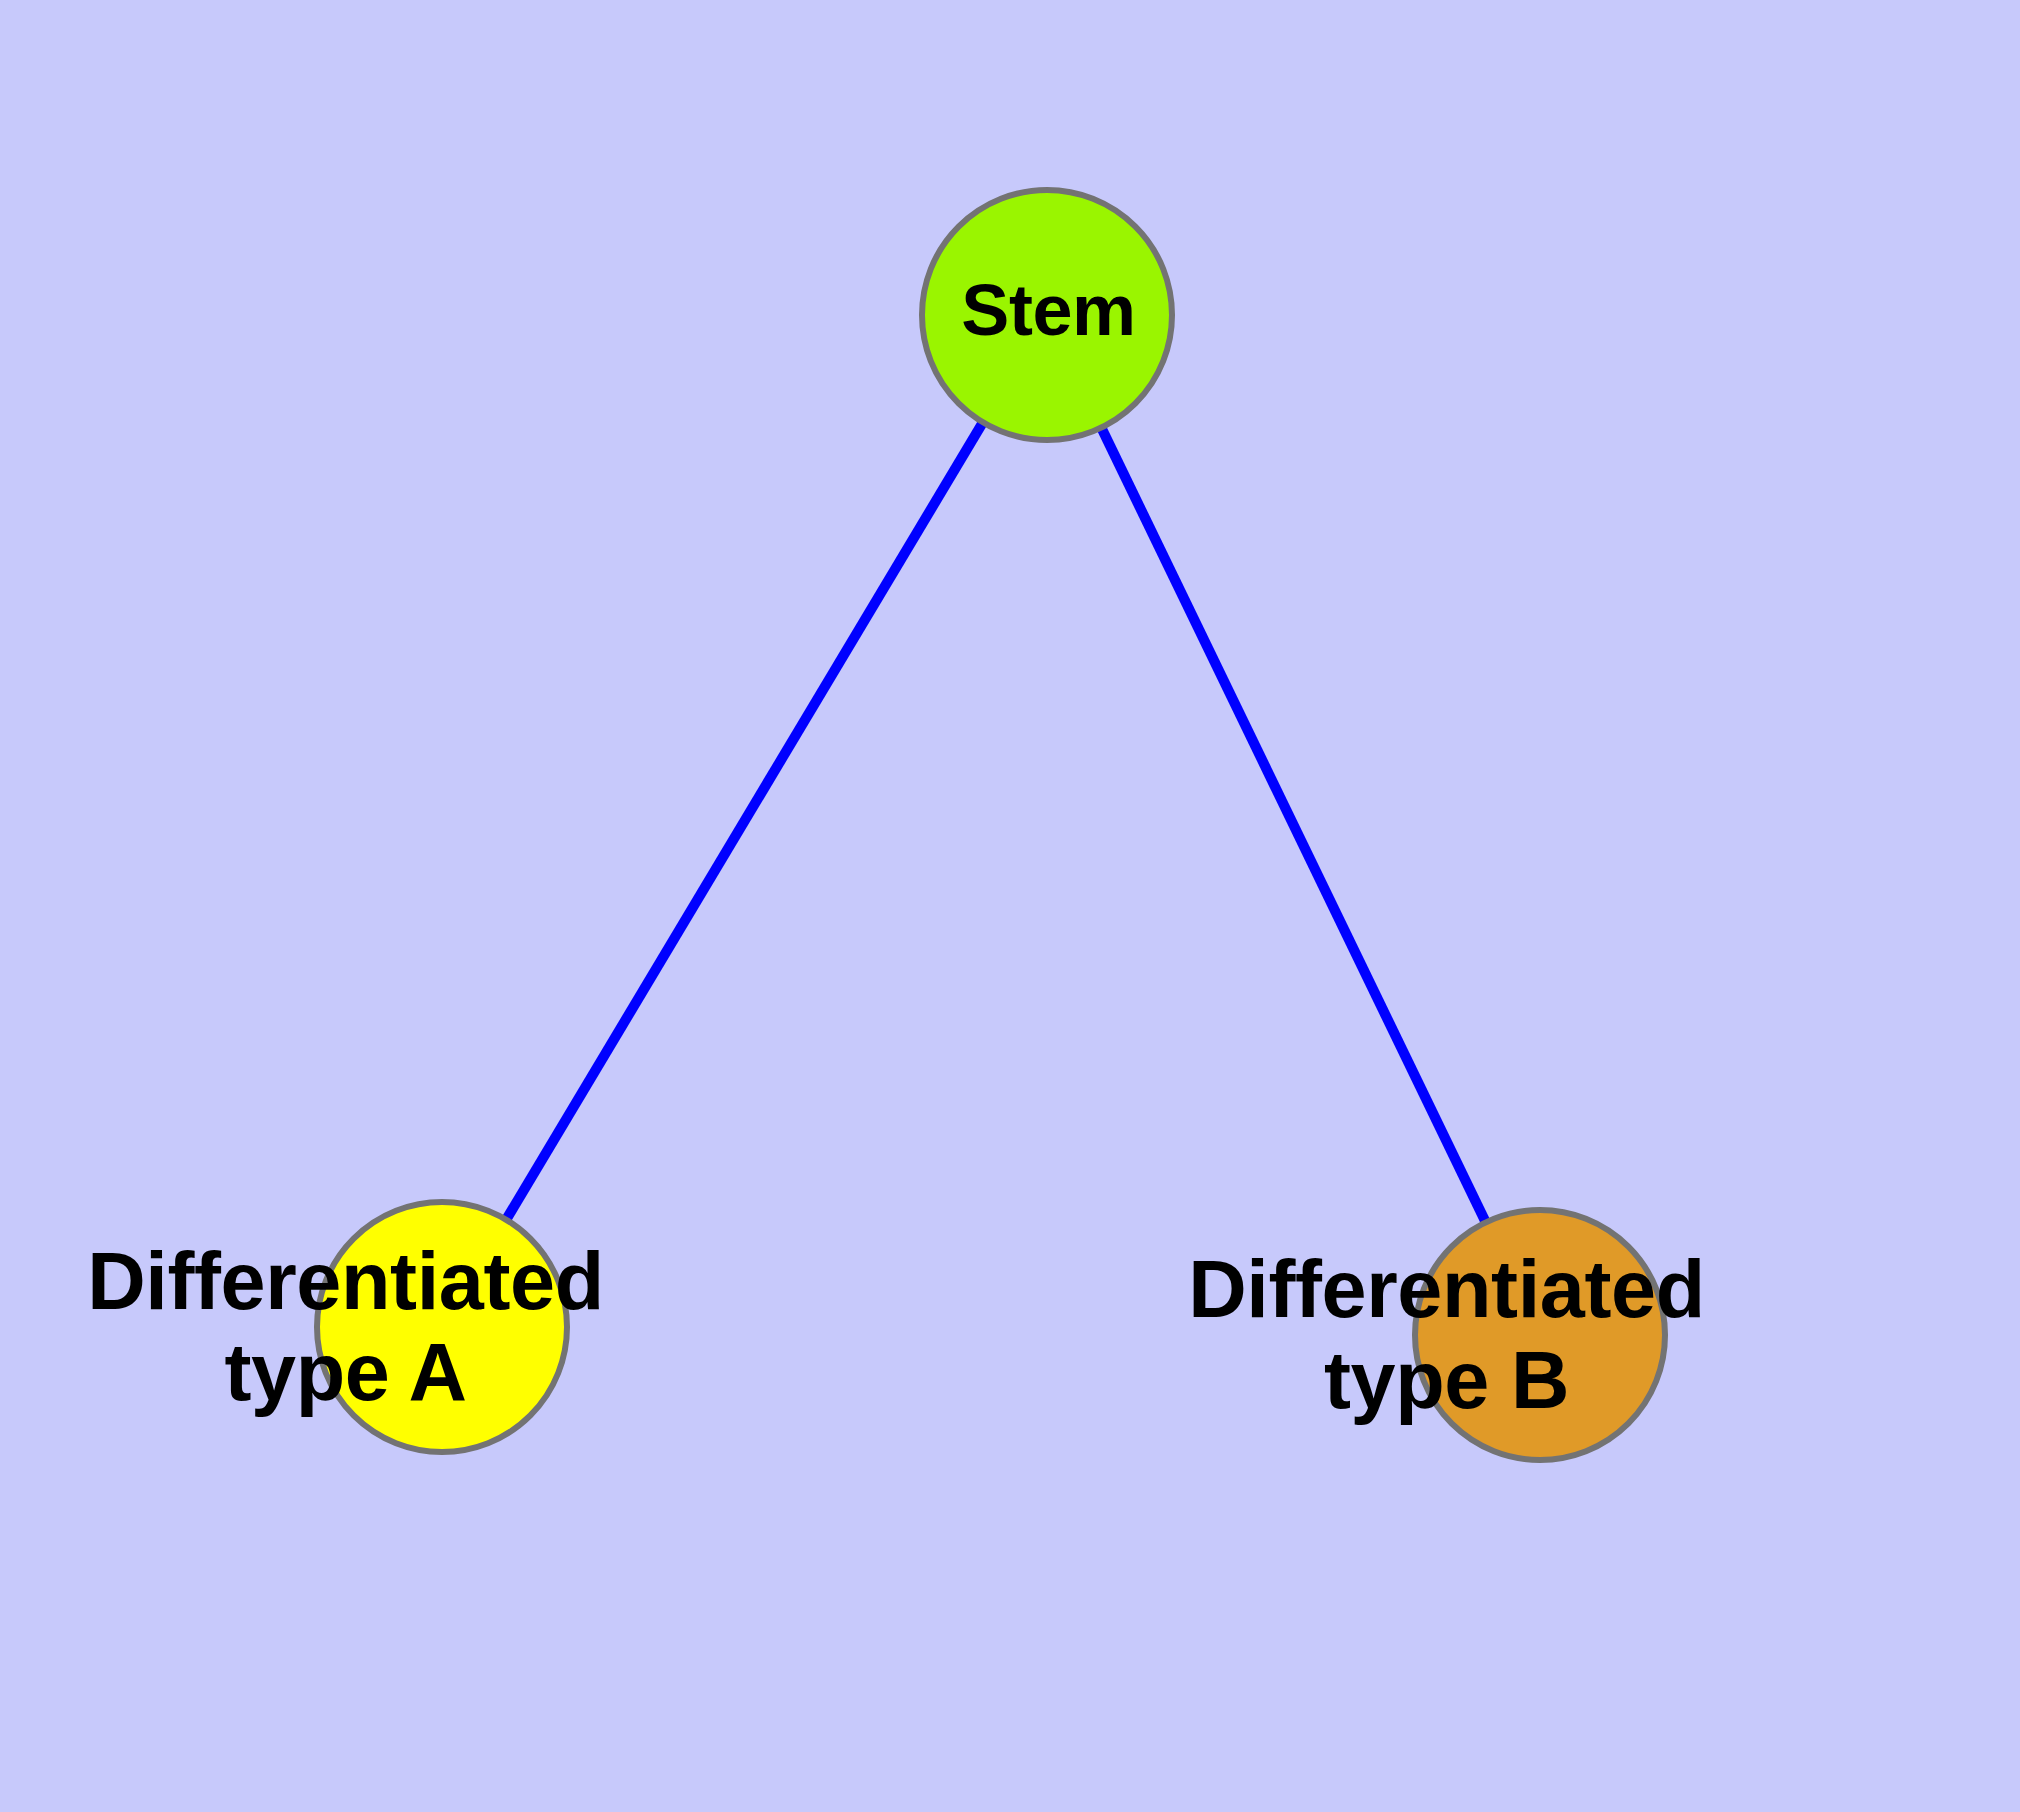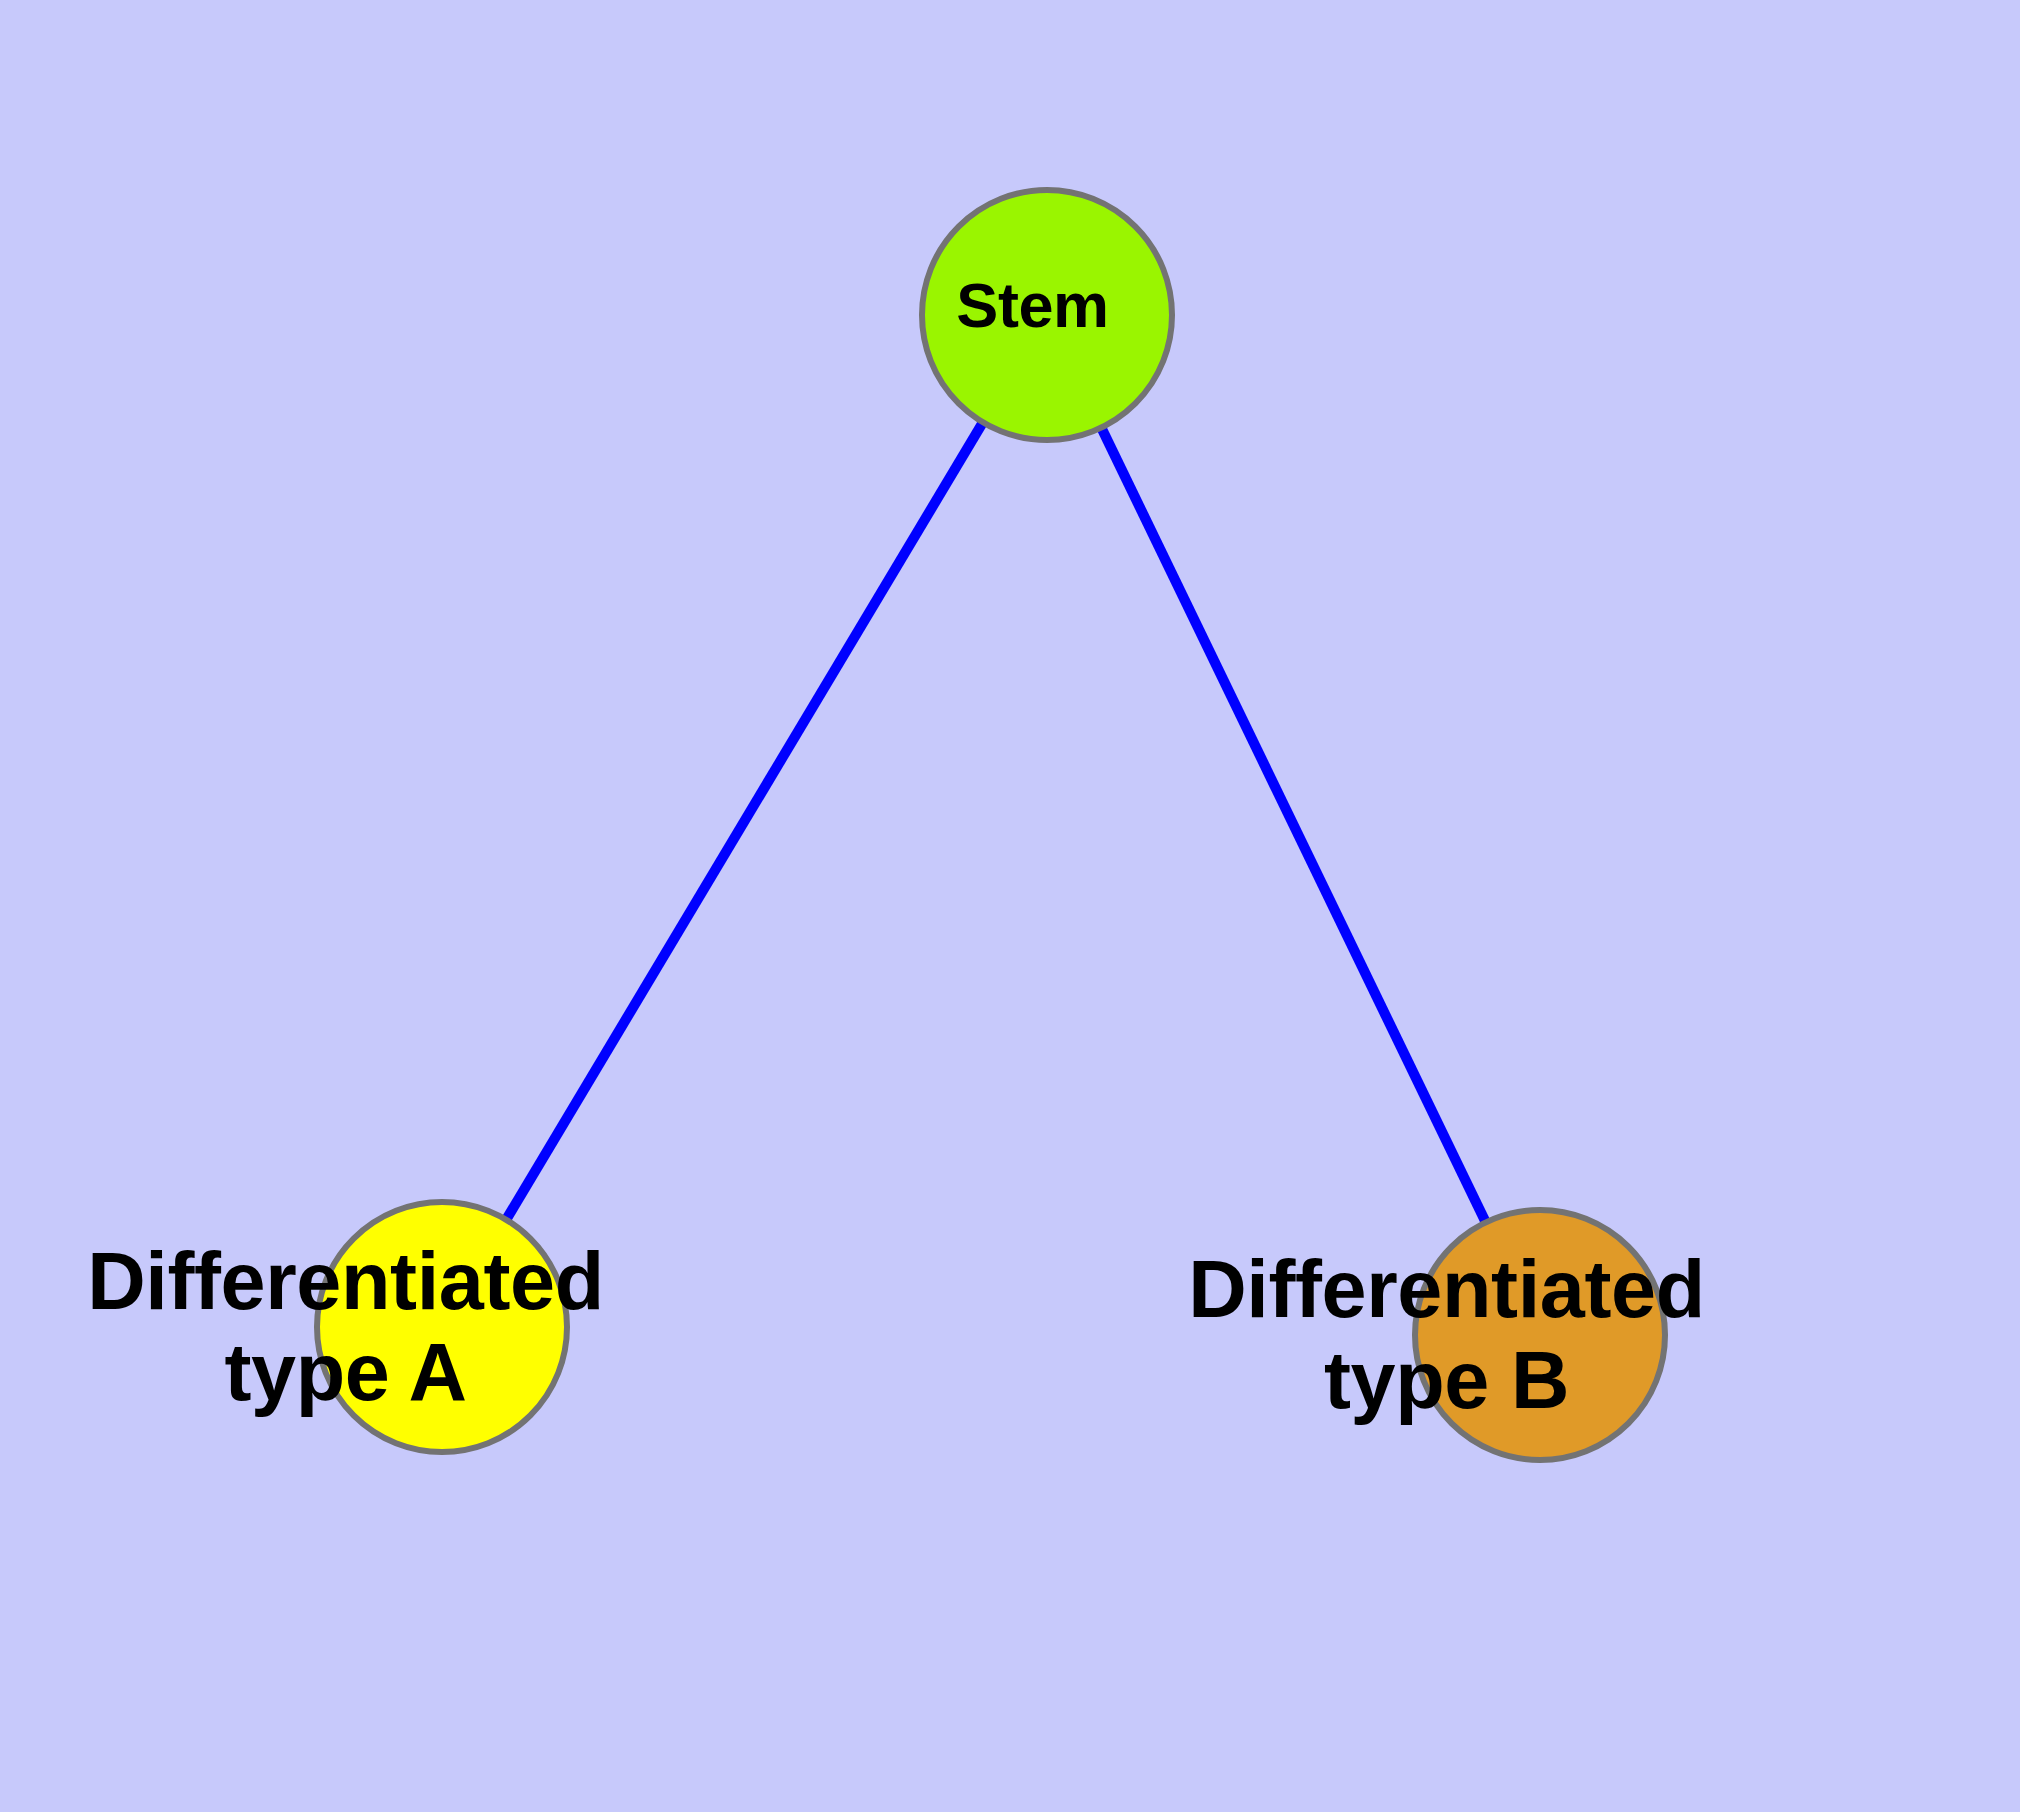--- a/index.html
+++ b/index.html
@@ -53,21 +53,21 @@
 
 <div id="graph-canvas" style="width: 2021px; height: 1812px; background: rgb(199, 201, 251);">
 
   <svg id="edge-layer" viewBox="0 0 2384 2138" xmlns="http://www.w3.org/2000/svg">
       <line x1="1235" y1="372" x2="521" y2="1566" stroke="#0000ff" stroke-width="12"></line>
       <line x1="1235" y1="372" x2="1817" y2="1575" stroke="#0000ff" stroke-width="12"></line>
     </svg>
 
   <div id="node-layer">
       <div class="graph-node" style="left: 919px; top: 187px; width: 256px; height: 256px; background: rgb(154, 245, 0); border-color: rgb(115, 115, 115);"></div>
-      <div class="node-label" style="font-size: 63px; left: 439px; width: 1187px; top: 270px;"><span class="label-line">Stem</span></div>
+      <div class="node-label" style="font-size: 72px; left: 455px; width: 1187px; top: 270px;"><span class="label-line">Stem</span></div>
       <div class="graph-node" style="left: 314px; top: 1199px; width: 256px; height: 256px; background: rgb(255, 255, 0); border-color: rgb(115, 115, 115);"></div>
       <div class="node-label" style="font-size: 81px; left: -248px; width: 1187px; top: 1236px;"><span class="label-line">Differentiated</span><span class="label-line">type A</span></div>
       <div class="graph-node" style="left: 1412px; top: 1207px; width: 256px; height: 256px; background: rgb(224, 154, 40); border-color: rgb(115, 115, 115);"></div>
       <div class="node-label" style="font-size: 81px; left: 853px; width: 1187px; top: 1244px;"><span class="label-line">Differentiated</span><span class="label-line">type B</span></div>
     </div>
 
 </div>
 
 
 </body></html>

